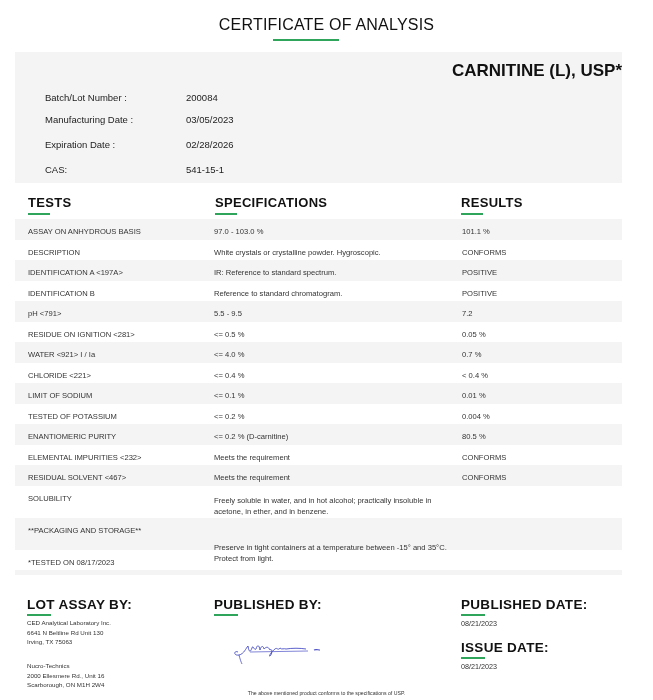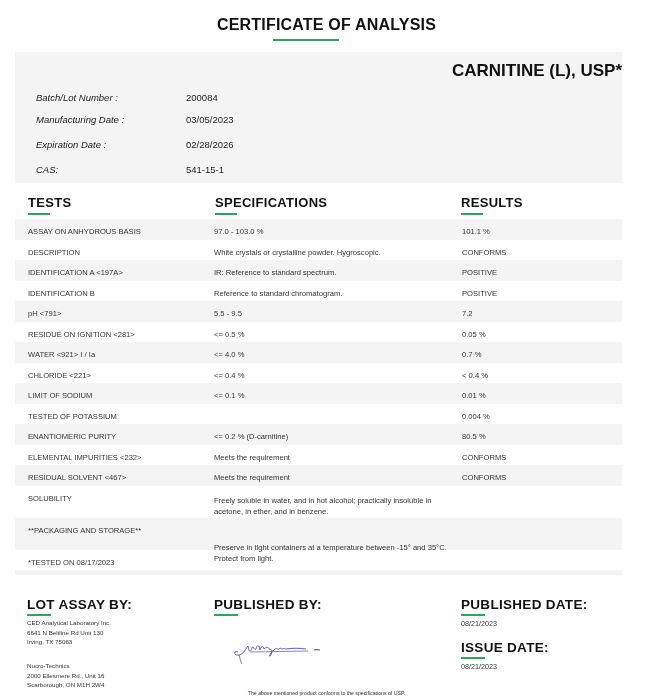--- a/index.html
+++ b/index.html
@@ -1,27 +1,27 @@
 <!DOCTYPE html>
 <html><head>
 <meta charset="utf-8">
 <style>
   * { box-sizing: border-box; margin: 0; padding: 0; }
   html, body { width: 653px; height: 700px; background: #ffffff; overflow: hidden; }
   body { font-family: "Liberation Sans", sans-serif; color: #222; position: relative; }
 
   .doc-title { position: absolute; top: 16px; left: 0; width: 653px; text-align: center;
-    font-size: 16px; font-weight: bold; color: #111; letter-spacing: 0.2px; }
+    font-size: 16px; font-weight: normal; color: #111; letter-spacing: 0.2px; }
   .title-rule { position: absolute; top: 39px; left: 273px; width: 66px; height: 2px; background: #2ea55a; }
 
   .header-panel { position: absolute; top: 52px; left: 15px; width: 607px; height: 131px; background: #f4f4f4; }
   .product-name { position: absolute; top: 9px; left: 0; width: 607px; text-align: right;
     font-size: 17px; font-weight: bold; color: #111; }
   .meta-row { position: absolute; left: 13px; width: 580px; height: 16px; font-size: 9.5px; color: #222; }
-  .meta-label { position: absolute; left: 8px; font-style: italic; }
+  .meta-label { position: absolute; left: 17px; }
   .meta-value { position: absolute; left: 158px; }
 
   .col-head { position: absolute; top: 195px; font-size: 13px; font-weight: bold; color: #111; letter-spacing: 0.3px; }
   .col-rule { position: absolute; top: 213px; width: 22px; height: 2px; background: #2ea55a; }
 
   .tests-table { position: absolute; top: 219px; left: 15px; width: 607px; }
   .trow { position: relative; width: 607px; font-size: 7.6px; color: #333; }
   .trow.alt { background: #f4f4f4; }
   .cell { position: absolute; top: 7px; line-height: 11.5px; }
   .c-test { left: 13px; width: 180px; }
@@ -109,20 +109,21 @@
     <div class="cell c-spec">&lt;= 0.4 %</div>
     <div class="cell c-res">&lt; 0.4 %</div>
   </div>
   <div class="trow alt" style="height:20.5px">
     <div class="cell c-test">LIMIT OF SODIUM</div>
     <div class="cell c-spec">&lt;= 0.1 %</div>
     <div class="cell c-res">0.01 %</div>
   </div>
   <div class="trow" style="height:20.5px">
     <div class="cell c-test">TESTED OF POTASSIUM</div>
+    <div class="cell c-spec">&lt;= 0.2 %</div>
     <div class="cell c-res">0.004 %</div>
   </div>
   <div class="trow alt" style="height:20.5px">
     <div class="cell c-test">ENANTIOMERIC PURITY</div>
     <div class="cell c-spec">&lt;= 0.2 % (D-carnitine)</div>
     <div class="cell c-res">80.5 %</div>
   </div>
   <div class="trow" style="height:20.5px">
     <div class="cell c-test">ELEMENTAL IMPURITIES &lt;232&gt;</div>
     <div class="cell c-spec">Meets the requirement</div>

